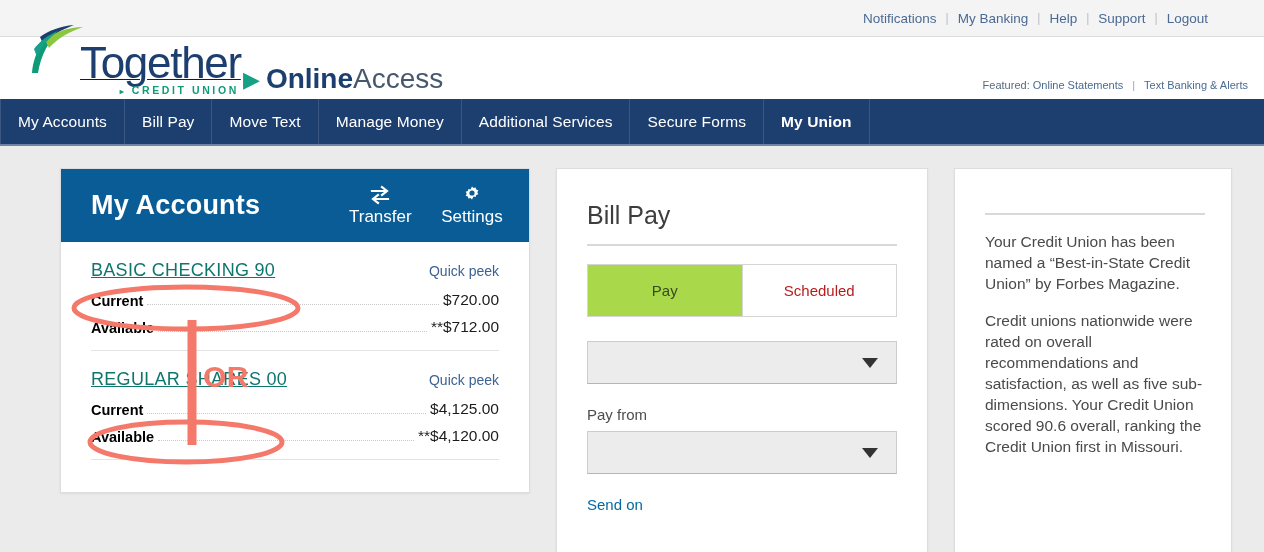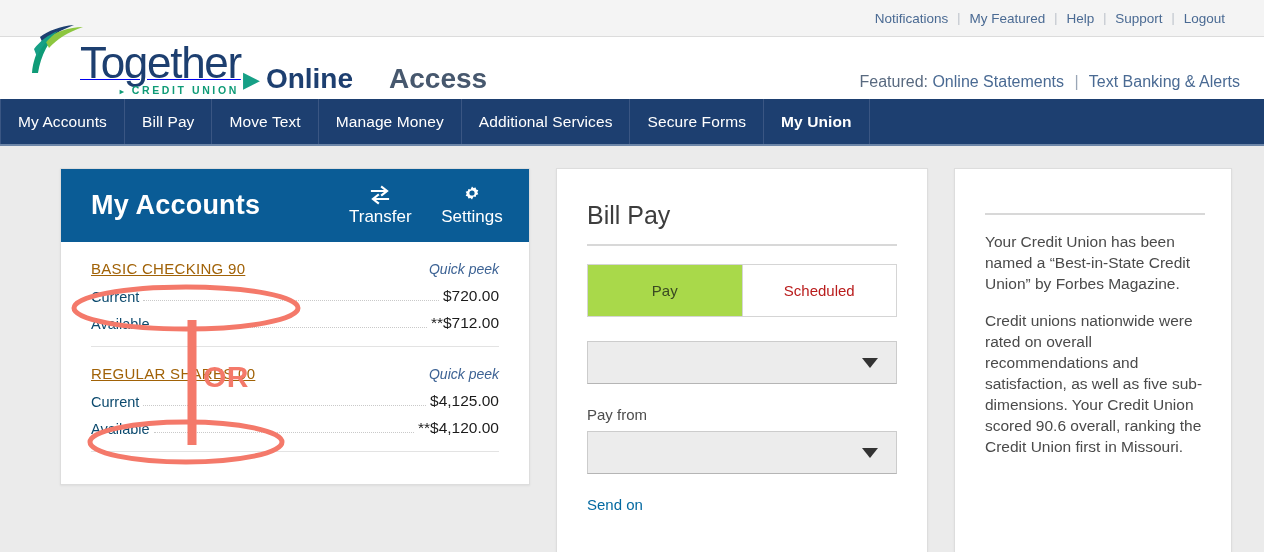--- a/index.html
+++ b/index.html
@@ -14,21 +14,21 @@
   }
 
   
   .utility-bar {
     height: 37px;
     background: #f4f4f4;
     border-bottom: 1px solid #dcdcdc;
     display: flex;
     align-items: center;
     justify-content: flex-end;
-    padding-right: 30px;
+    padding-right: 47px;
   }
   .utility-link {
     color: #4a6a93;
     font-size: 13.5px;
     text-decoration: none;
     padding: 0 9px;
     white-space: nowrap;
   }
   .utility-sep {
     color: #b9bfc8;
@@ -81,27 +81,27 @@
     white-space: nowrap;
     line-height: 30px;
   }
   .product-name .tri {
     color: #16a086;
     font-size: 22px;
     margin-right: 6px;
     vertical-align: 1px;
   }
   .product-name .bold { font-weight: bold; }
-  .product-name .light { font-weight: 700; color: #47586e; margin-left: 36px; }
+  .product-name .light { font-weight: 400; color: #47586e; }
 
   .featured-row {
     position: absolute;
-    right: 24px;
+    right: 16px;
     bottom: 8px;
-    font-size: 16px;
+    font-size: 11px;
     color: #4a6a93;
     white-space: nowrap;
   }
   .featured-label { color: #596a80; }
   .featured-link { color: #4a6a93; text-decoration: none; }
   .featured-sep { color: #9aa6b6; padding: 0 6px; }
 
   
   .main-nav {
     height: 47px;
@@ -168,38 +168,37 @@
   .acct-body { padding: 0 30px; }
   .acct-block { padding: 18px 0 14px; }
   .acct-block + .acct-block { border-top: 1px solid #e3e3e3; }
   .acct-top {
     display: flex;
     align-items: baseline;
     justify-content: space-between;
     margin-bottom: 10px;
   }
   .acct-name {
-    font-size: 15px;
-    color: #a16207;
+    font-size: 18px;
+    color: #0f766e;
     letter-spacing: .3px;
   }
   .quick-peek {
     font-size: 14px;
     color: #3c6294;
     text-decoration: none;
-    font-style: italic;
   }
   .acct-line {
     display: flex;
     align-items: flex-end;
     font-size: 14.5px;
     color: #4a4a4a;
     margin-top: 9px;
   }
-  .acct-line .lbl { color: #0c4a6e; }
+  .acct-line .lbl { color: #000000; font-weight: bold; }
   .acct-line .dots {
     flex: 1;
     border-bottom: 1px dotted #c9c9c9;
     margin: 0 4px 4px 4px;
     height: 1px;
   }
   .acct-line .amt { color: #1b1b1b; font-size: 15.5px; }
 
   
   .billpay-card { width: 372px; height: 520px; padding: 26px 30px 0; }
@@ -290,21 +289,21 @@
     color: #f4796a;
     letter-spacing: .5px;
   }
 </style>
 </head>
 <body>
 
 <div class="utility-bar">
   <a class="utility-link" href="#">Notifications</a>
   <span class="utility-sep">|</span>
-  <a class="utility-link" href="#">My Featured</a>
+  <a class="utility-link" href="#">My Banking</a>
   <span class="utility-sep">|</span>
   <a class="utility-link" href="#">Help</a>
   <span class="utility-sep">|</span>
   <a class="utility-link" href="#">Support</a>
   <span class="utility-sep">|</span>
   <a class="utility-link" href="#">Logout</a>
 </div>
 
 <div class="brand-row">
 

